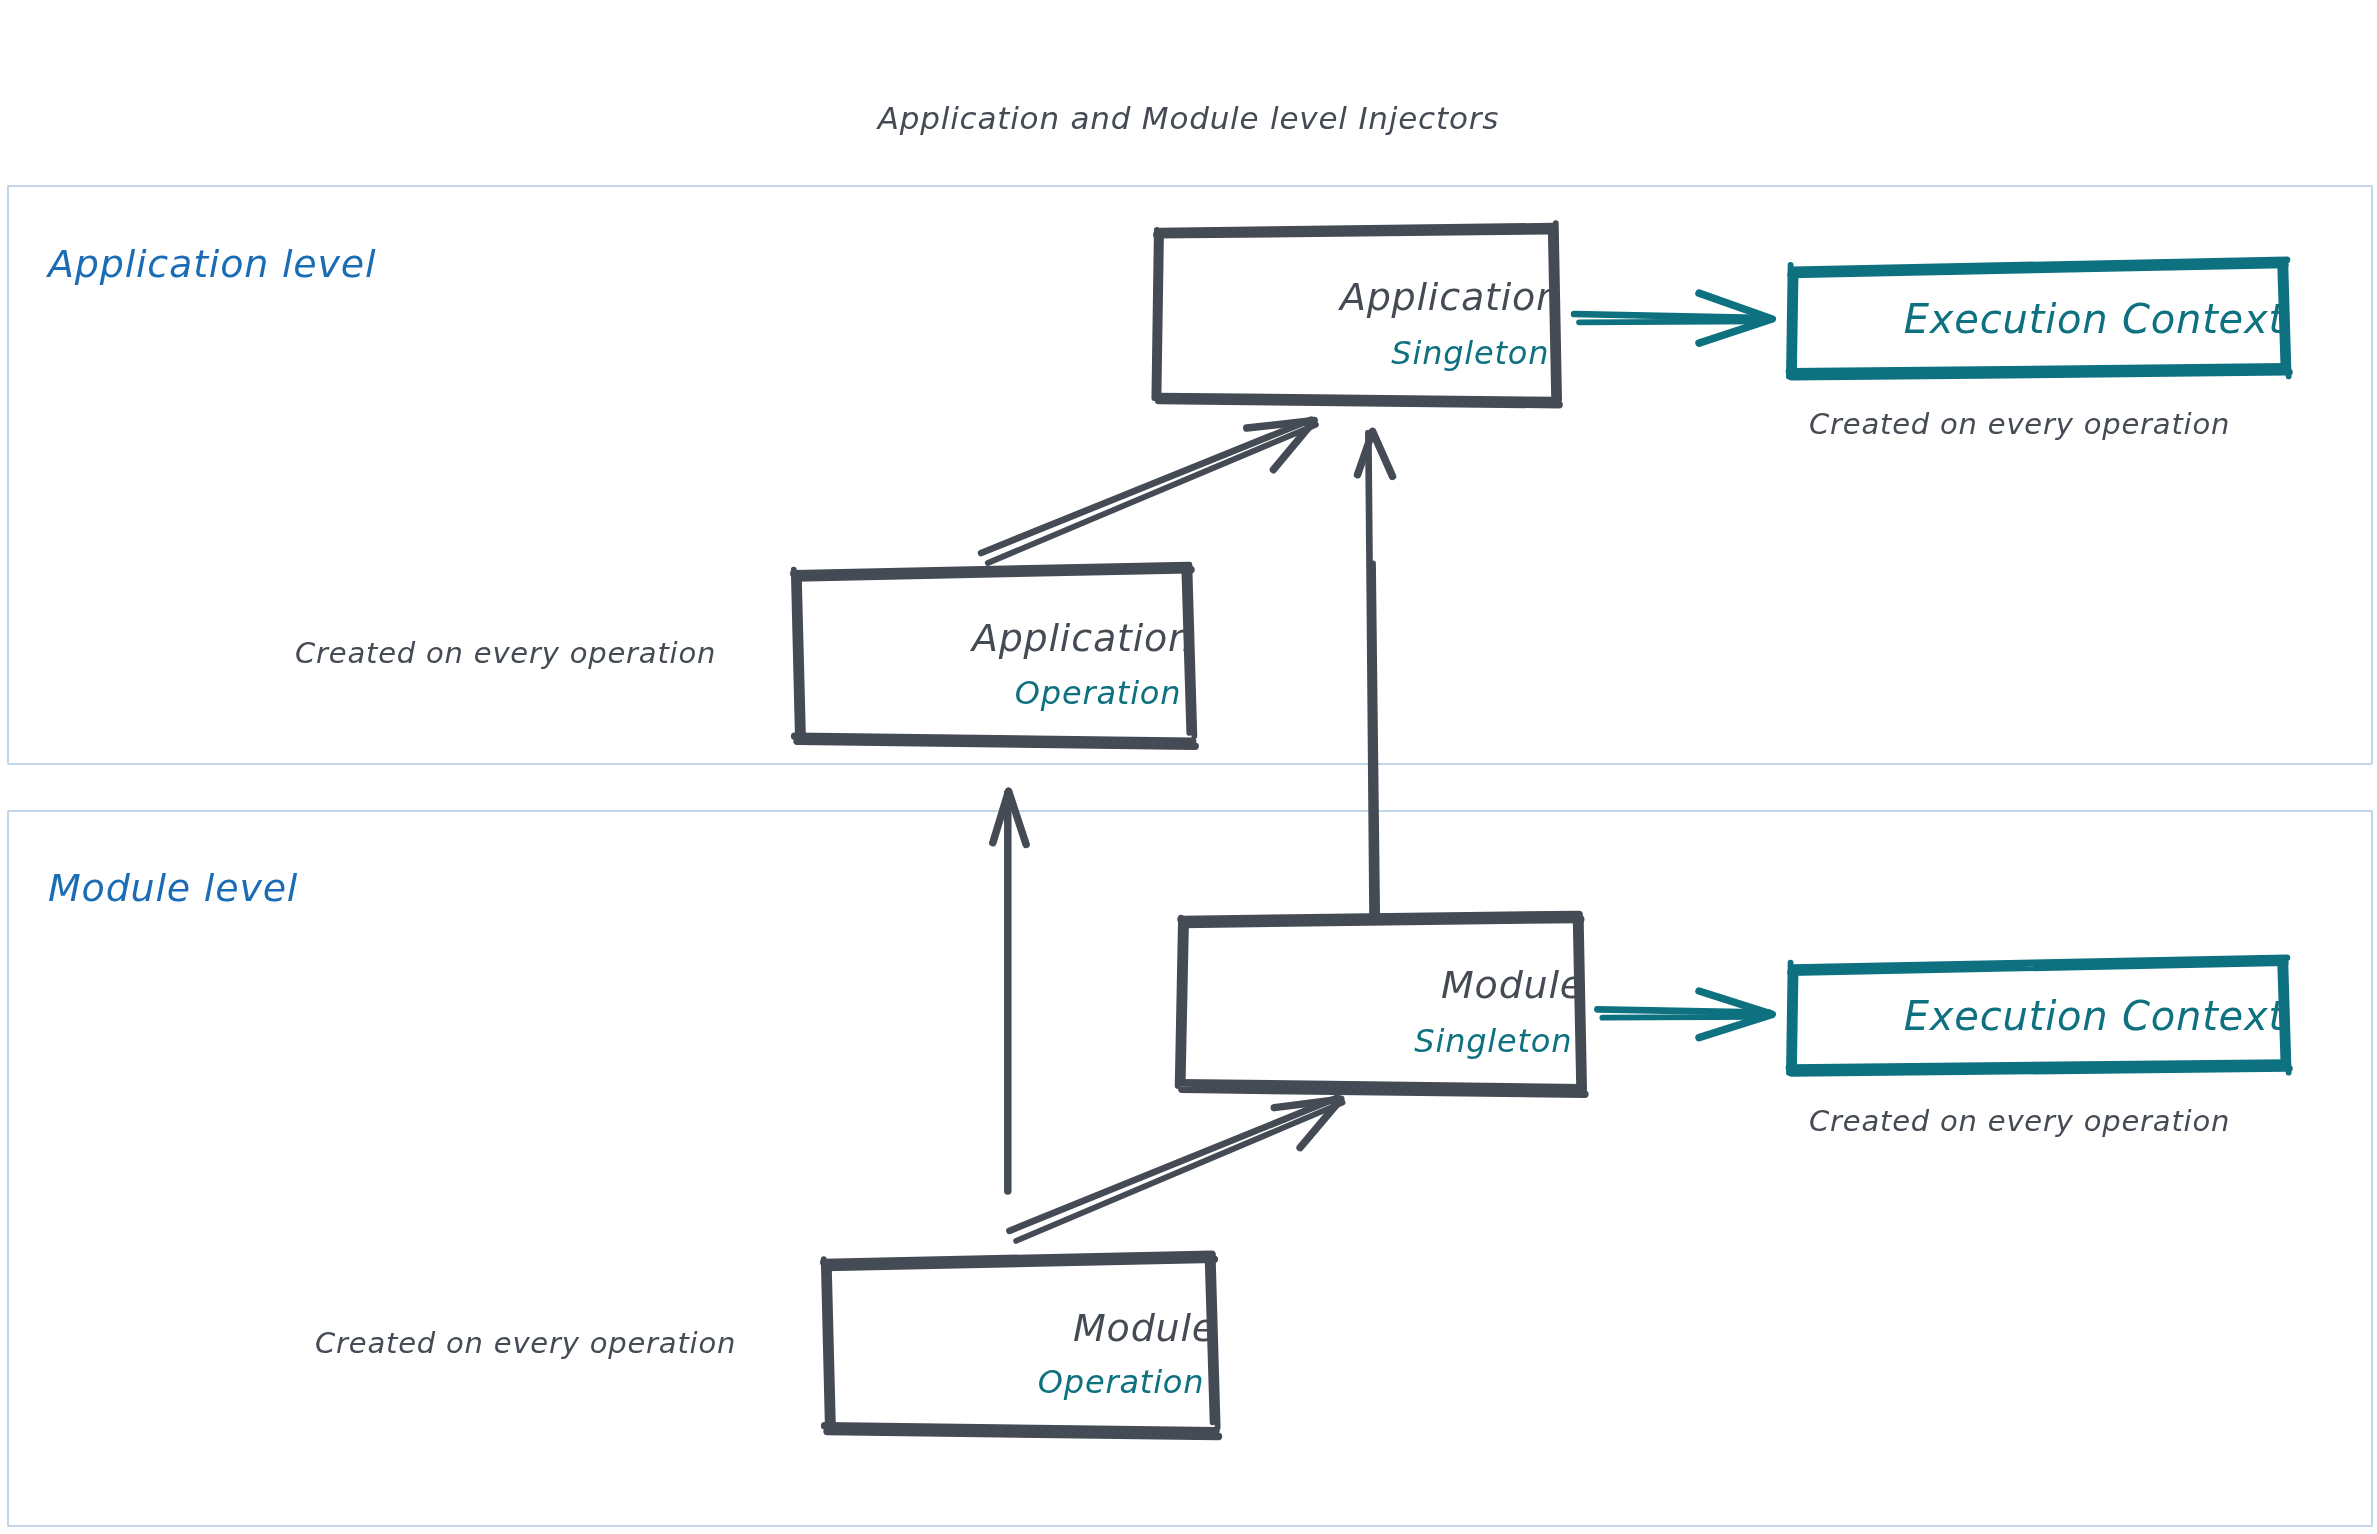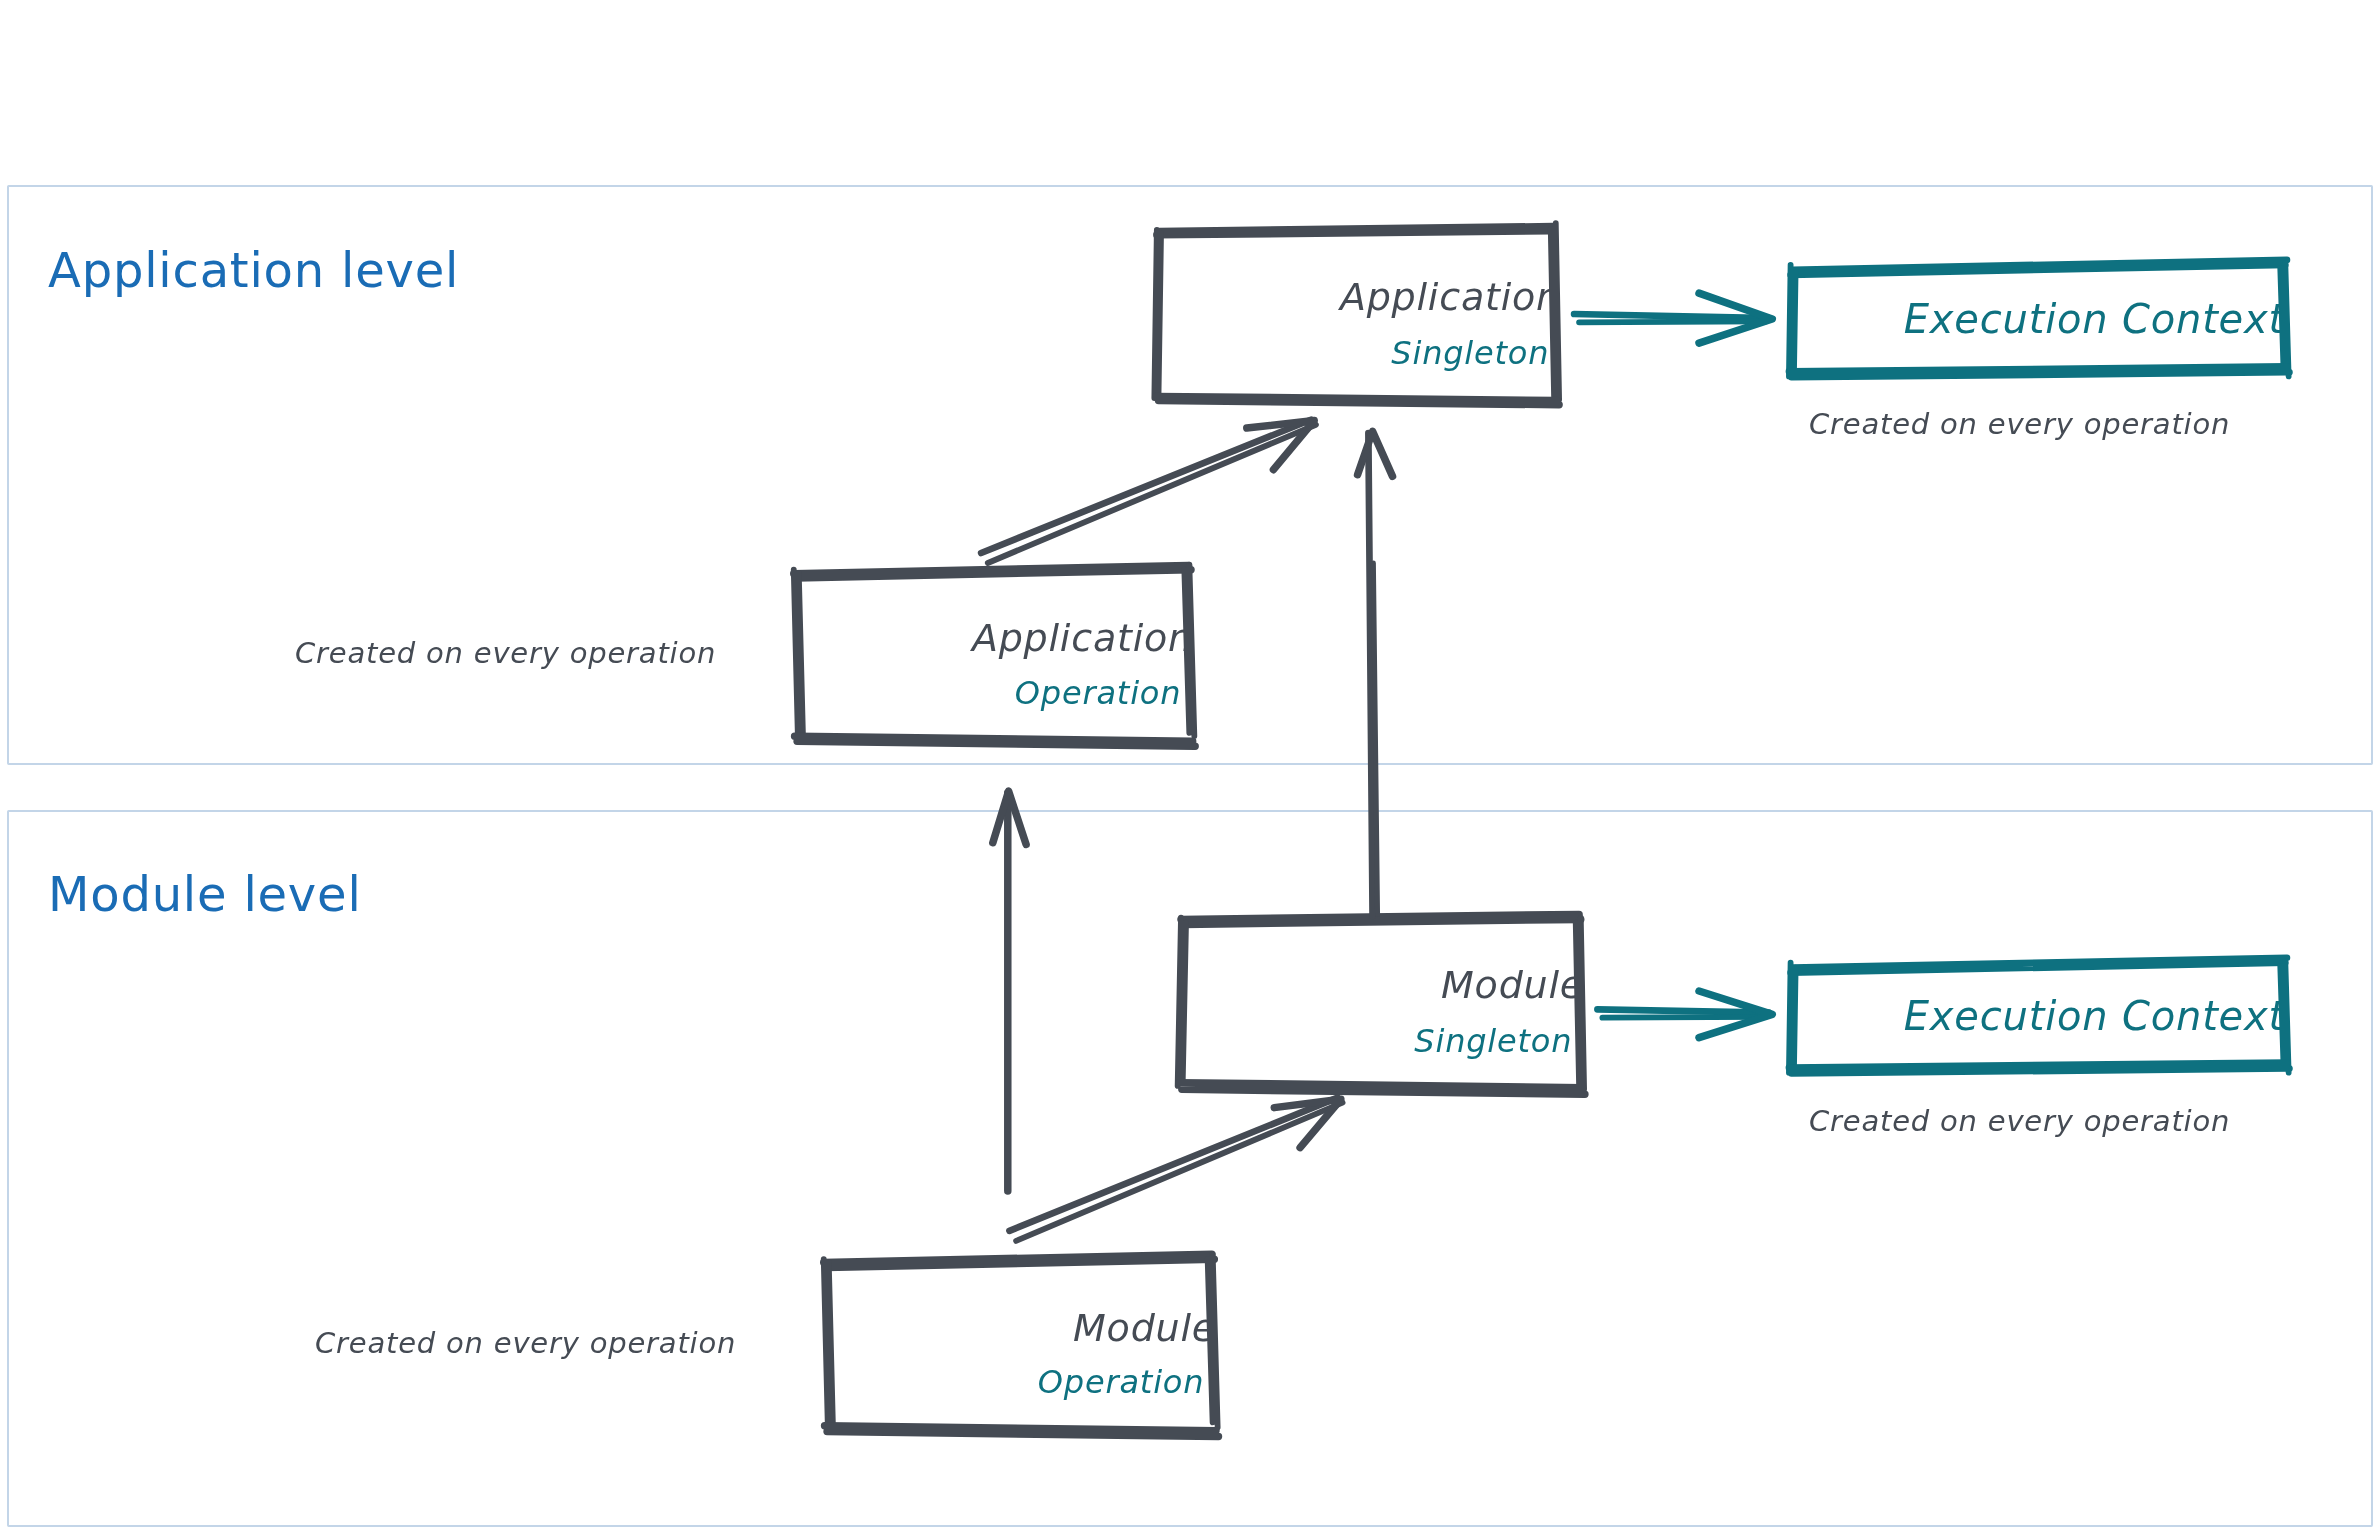--- a/index.html
+++ b/index.html
@@ -56,21 +56,22 @@
 
   
   .lane {
     position: absolute;
     border: 2.5px solid var(--frame);
     background: transparent;
     border-radius: 1.7px;
   }
   .lane-label {
     position: absolute;
-    font-size: 48px;
+    font-size: 38px;
+    font-style: italic;
     color: var(--blue);
     letter-spacing: 0.8px;
     white-space: nowrap;
   }
 
   
   .node {
     position: absolute;
     box-sizing: border-box;
     background: #ffffff;
@@ -119,20 +120,21 @@
     height: 1534px;
     pointer-events: none;
   }
   .stroke-ink   { stroke: #454b54; fill: none; stroke-linecap: round; stroke-linejoin: round; }
   .stroke-teal  { stroke: #0e7180; fill: none; stroke-linecap: round; stroke-linejoin: round; }
 </style>
 </head>
 <body>
 
 <div id="header">
+  <div id="diagram-subtitle">Application and Module level Injectors</div>
 </div>
 
 <div class="lane" id="lane-application" style="left:6.7px; top:185px; width:2362px; height:576px;"></div>
 <div class="lane-label" style="left:48px; top:242px;">Application level</div>
 
 <div class="lane" id="lane-module" style="left:6.7px; top:810px; width:2362px; height:713px;"></div>
 <div class="lane-label" style="left:48px; top:866px;">Module level</div>
 
 <div class="node" id="node-application-singleton" style="left:1156px; top:227px; width:405px; height:171px;">
   <div class="node-title" style="top:48px;">Application</div>

